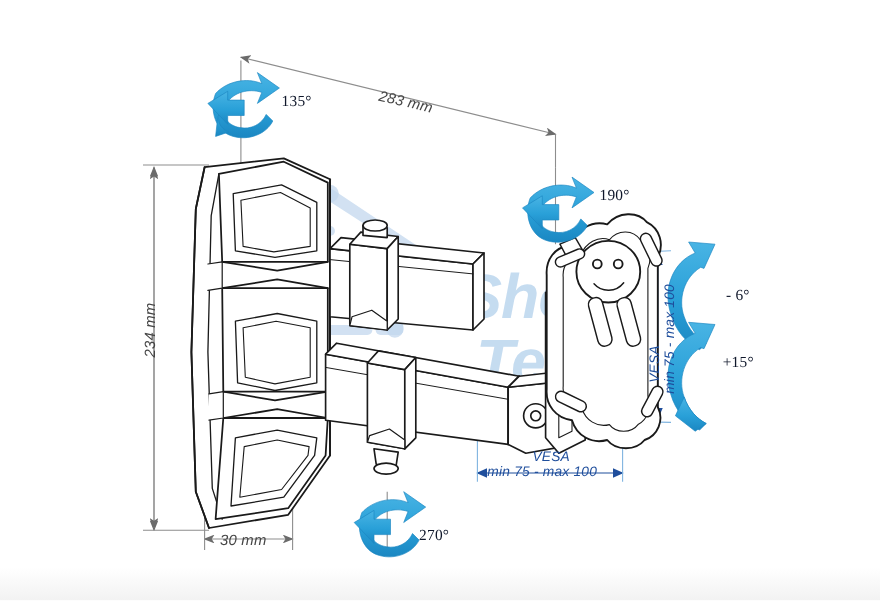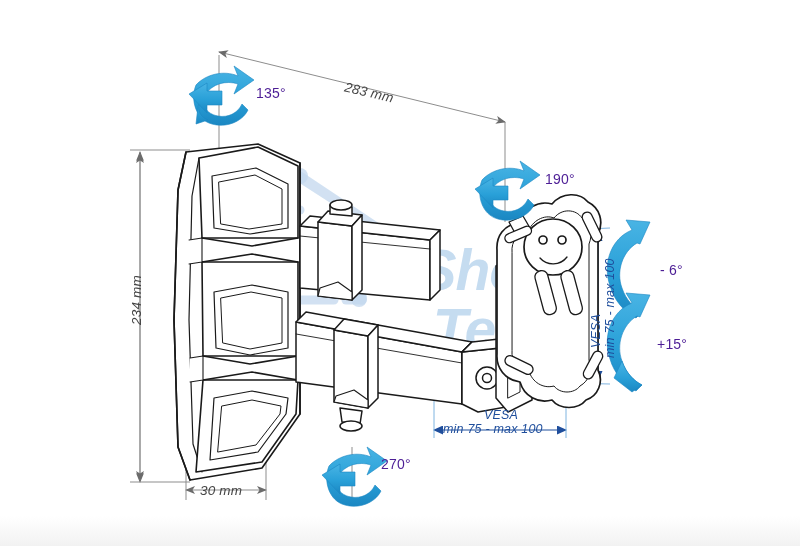--- a/index.html
+++ b/index.html
@@ -40,22 +40,23 @@
     font-size: 13px;
     letter-spacing: 0.2px;
   }
   .lbl.dim {
     font-style: italic;
     font-size: 13.5px;
     color: #454545;
   }
   .lbl.ang {
     font-size: 14px;
-    color: #4c1d95;
+    color: #0f172a;
     font-style: normal;
+    font-family: Liberation Serif, serif;
   }
   .lbl.vesa-h {
     color: #1f4e9c;
     font-size: 12.5px;
     font-style: italic;
     text-align: center;
     line-height: 1.05;
   }
   .lbl.vesa-v {
     color: #1f4e9c;
@@ -335,25 +336,25 @@
   <div class="lbl ang" style="left:256px; top:85px;">135°</div>
 
   <div class="lbl dim" style="left:344px; top:85px; transform:rotate(13deg);">283 mm</div>
 
   <div class="lbl ang" style="left:545px; top:171px;">190°</div>
 
   <div class="lbl dim" style="left:129px; top:325px; transform-origin:left top; transform:rotate(-90deg);">234 mm</div>
 
   <div class="lbl dim" style="left:200px; top:483px;">30 mm</div>
 
-  <div class="lbl ang" style="left:381px; top:456px;">270°</div>
+  <div class="lbl ang" style="left:381px; top:480px;">270°</div>
 
   <div class="lbl ang" style="left:660px; top:262px;">- 6°</div>
 
-  <div class="lbl ang" style="left:657px; top:336px;">+15°</div>
+  <div class="lbl ang" style="left:657px; top:323px;">+15°</div>
 
   <div style="position:absolute; left:586px; top:348px; transform-origin:left top; transform:rotate(-90deg); white-space:nowrap;">
     <span class="lbl vesa-v" style="position:static; transform:none; display:inline-block;">VESA</span>
   </div>
   <div style="position:absolute; left:600px; top:358px; transform-origin:left top; transform:rotate(-90deg); white-space:nowrap;">
     <span class="lbl vesa-v" style="position:static; transform:none; display:inline-block;">min 75 - max 100</span>
   </div>
 
   <div class="lbl vesa-h" style="left:484px; top:409px;">VESA</div>
   <div class="lbl vesa-h" style="left:443px; top:423px;">min 75 - max 100</div>

